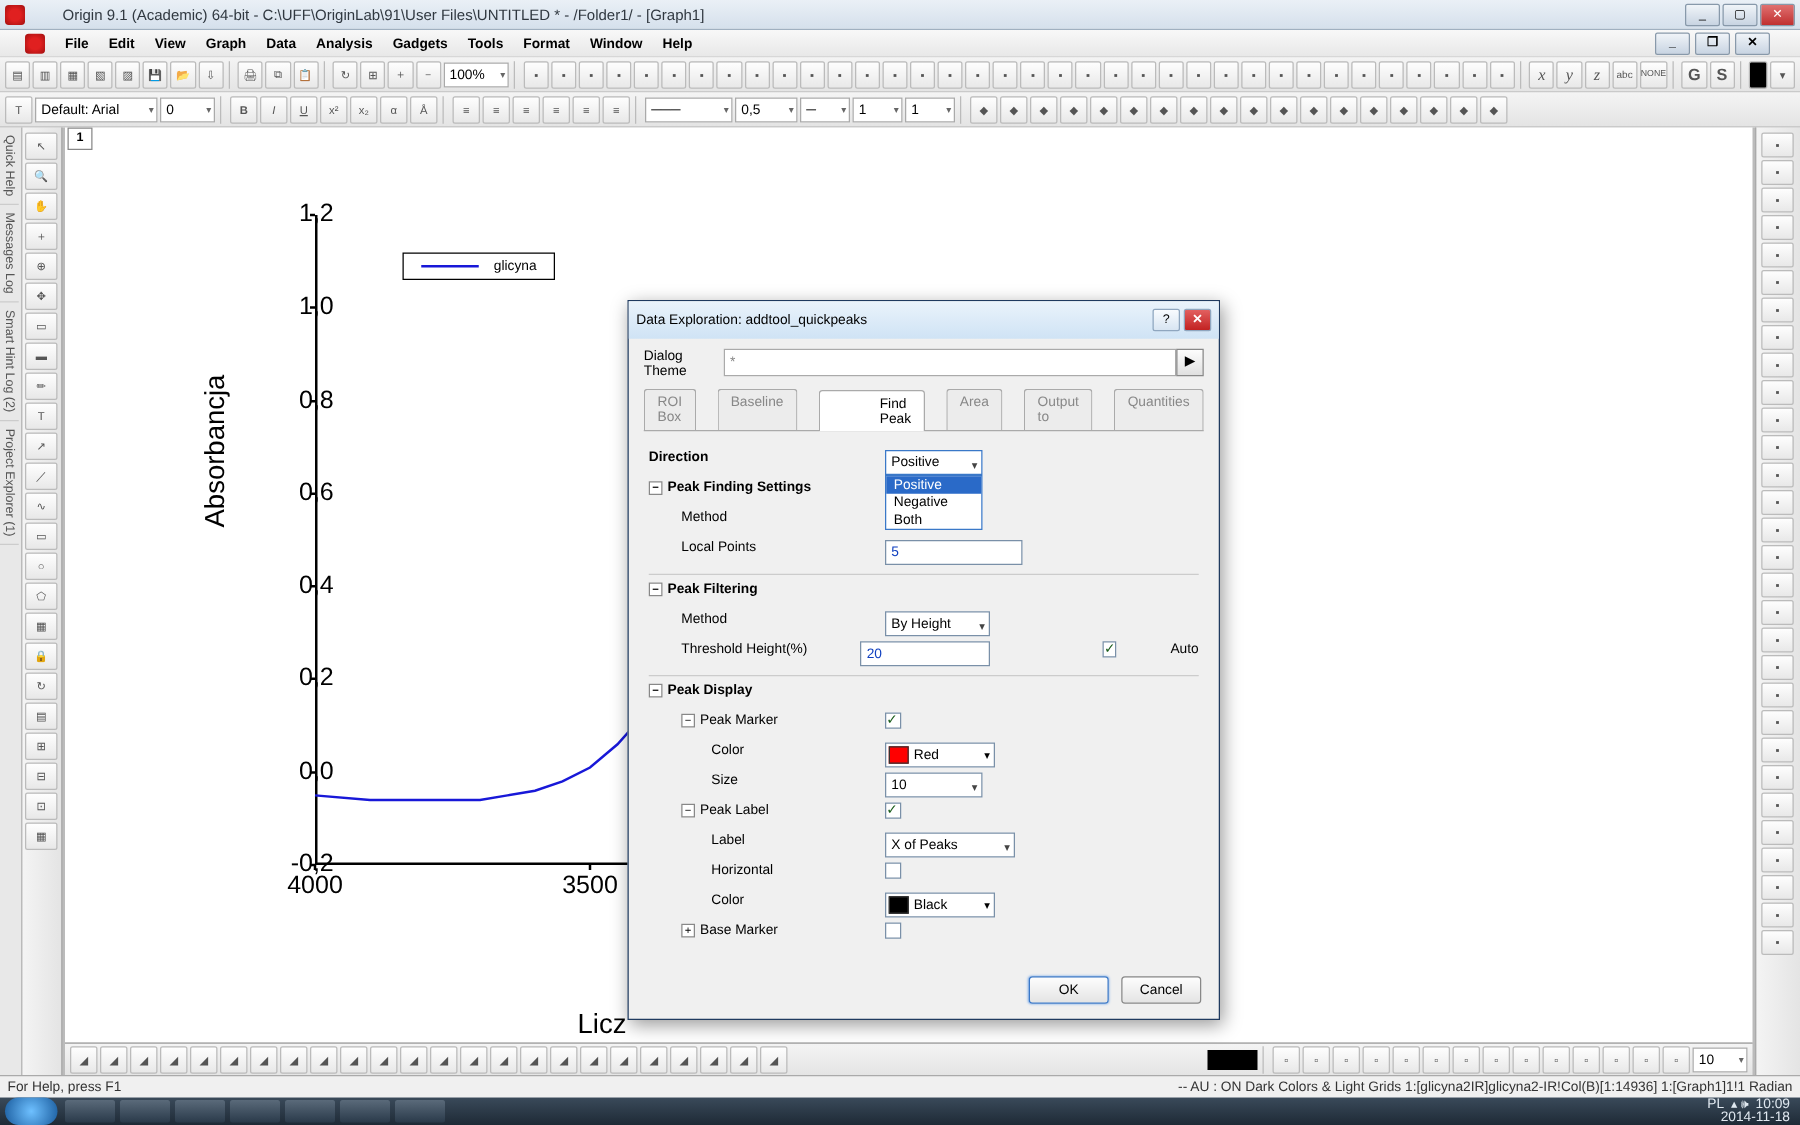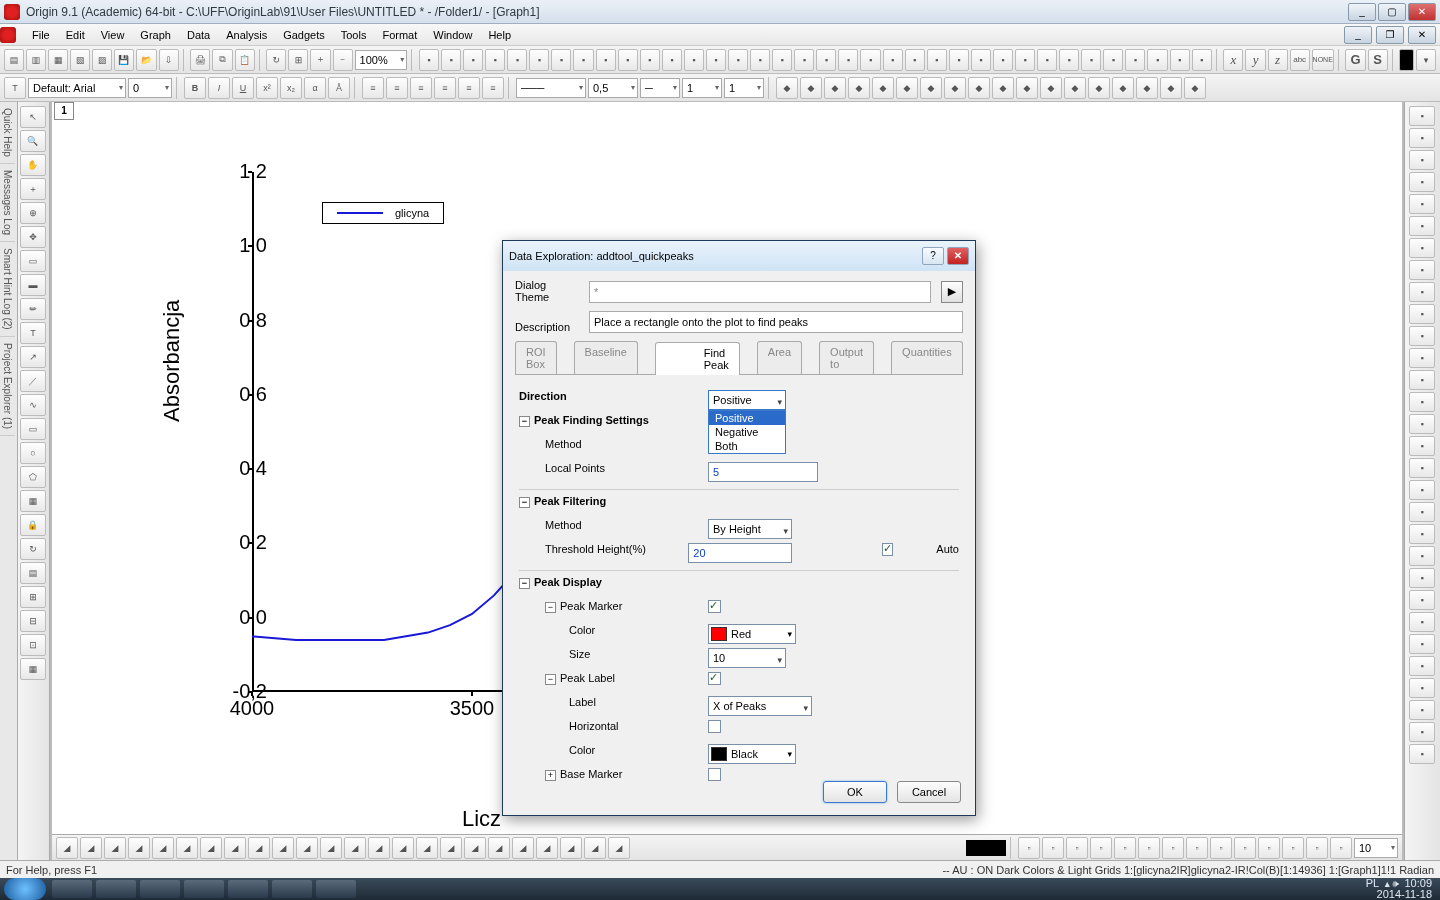--- a/index.html
+++ b/index.html
@@ -1,27 +1,27 @@
 <!DOCTYPE html>
 <html><head>
 <meta charset="utf-8">
 <style>
 * { margin:0; padding:0; box-sizing:border-box; font-family:"Segoe UI",Tahoma,sans-serif; font-size:11px; }
 body { width:1440px; height:900px; background:#fff; overflow:hidden; position:relative; }
 
 
-.titlebar { height:24px; background:linear-gradient(#eaf0f6,#d5e0ec); display:flex; align-items:center; padding:0 4px; border-bottom:1px solid #a0b0c0; }
+.titlebar { height:24px; background:linear-gradient(#eaf0f6,#d5e0ec); display:flex; align-items:center; padding:0 4px; border-bottom:1px solid #a0b0c0;gap:24px; }
 .titlebar .appicon { width:16px; height:16px; background:radial-gradient(circle,#e02020 40%,#a01010); border-radius:3px; margin-right:6px; }
 .titlebar .title { flex:1; color:#303840; font-size:12px; }
 .winbtns { display:flex; gap:2px; }
 .winbtn { width:28px; height:18px; background:linear-gradient(#f0f4f8,#c8d4e2); border:1px solid #8899aa; border-radius:2px; text-align:center; line-height:15px; font-size:10px; }
 .winbtn.close { background:linear-gradient(#e07070,#c03030); color:#fff; }
 
 
-.menubar { height:22px; background:linear-gradient(#f8f8f8,#e8e8e8); display:flex; align-items:center; padding:0 0; border-bottom:1px solid #ccc; }
+.menubar { height:22px; background:linear-gradient(#f8f8f8,#e8e8e8); display:flex; align-items:center; padding:0 20px; border-bottom:1px solid #ccc;font-weight:bold; }
 .menubar .appicon2 { width:16px; height:16px; background:radial-gradient(circle,#e02020 40%,#a01010); border-radius:3px; margin-right:8px; }
 .menubar span { padding:0 8px; cursor:default; }
 .menubar .mdi { margin-left:auto; display:flex; gap:4px; padding-right:4px; }
 
 
 .toolbar { height:28px; background:linear-gradient(#f4f4f4,#e4e4e4); border-bottom:1px solid #bbb; display:flex; align-items:center; padding:0 4px; gap:2px; }
 .tbtn { width:22px; height:22px; background:linear-gradient(#fefefe,#e8e8e8); border:1px solid #bbb; border-radius:2px; display:flex; align-items:center; justify-content:center; font-size:9px; color:#555; }
 .tsep { width:4px; height:22px; border-left:1px solid #bbb; margin:0 2px; }
 .tcombo { height:20px; background:#fff; border:1px solid #aaa; padding:0 14px 0 4px; line-height:18px; position:relative; font-size:11px; }
 .tcombo::after { content:"▾"; position:absolute; right:2px; font-size:8px; color:#666; }
@@ -64,21 +64,21 @@
 .taskbar .tbitem { width:40px; height:18px; margin:0 2px; background:linear-gradient(#5a6a7a,#2a3a4a); border-radius:2px; }
 .taskbar .tray { margin-left:auto; color:#e0e8f0; font-size:10px; padding:0 8px; text-align:right; line-height:11px; }
 
 
 .dialog { position:absolute; left:502px; top:240px; width:474px; height:576px; background:#f0f0f0; border:1px solid #1f3a5f; box-shadow:2px 4px 14px rgba(0,0,0,.4); }
 .dlgtitle { height:26px; background:linear-gradient(#eaf3fb,#cfe3f5); display:flex; align-items:center; padding:15px 6px; font-size:12px; }
 .dlgtitle .dbtns { margin-left:auto; display:flex; gap:3px; }
 .dlgtitle .dbtn { width:22px; height:18px; border:1px solid #8fa6bf; background:linear-gradient(#f8fbfe,#d8e5f2); border-radius:2px; text-align:center; line-height:15px; font-size:10px; }
 .dlgtitle .dbtn.close { background:linear-gradient(#e26060,#c22222); color:#fff; font-weight:bold; }
 .dlgbody { padding:8px 12px 0; }
-.dlgrow { display:flex; align-items:flex-end; margin-bottom:8px; gap:10px; }
+.dlgrow { display:flex; align-items:flex-start; margin-bottom:8px; }
 .dlgrow label { width:64px; }
 .dlgrow .themebox { flex:1; height:22px; background:#fff; border:1px solid #aaa; padding:0 4px; line-height:20px; color:#888; }
 .dlgrow .arrowbtn { width:22px; height:22px; border:1px solid #888; background:linear-gradient(#fdfdfd,#e0e0e0); text-align:center; line-height:18px; }
 .dlgrow .desc { flex:1; background:#fff; border:1px solid #aaa; height:22px; padding:0 4px; line-height:20px; }
 .tabs { display:flex; border-bottom:1px solid #aaa; margin:4px 0 10px; }
 .tab { padding:4px 10px; border:1px solid #aaa; border-bottom:none; background:#ececec; color:#888; margin-right:17px; border-radius:3px 3px 0 0; font-size:11px; }
 .tab.active { background:#fff; color:#000; position:relative; top:1px;padding-left:48px; }
 .formarea { padding:4px 4px 0; }
 .frow { display:flex; align-items:flex-start; min-height:24px; padding:1px 0;gap:39px; }
 .frow .lbl { width:150px; padding-left:0; }
@@ -415,24 +415,20 @@
       <div class="dbtn">?</div>
       <div class="dbtn close">✕</div>
     </div>
   </div>
   <div class="dlgbody">
     <div class="dlgrow">
       <label>Dialog Theme</label>
       <div class="themebox">*</div>
       <div class="arrowbtn">▶</div>
     </div>
-    <div class="dlgrow">
-      <label>Description</label>
-      <div class="desc">Place a rectangle onto the plot to find peaks</div>
-    </div>
     <div class="tabs">
       <div class="tab">ROI Box</div>
       <div class="tab">Baseline</div>
       <div class="tab active">Find Peak</div>
       <div class="tab">Area</div>
       <div class="tab">Output to</div>
       <div class="tab">Quantities</div>
     </div>
     <div class="formarea">
       <div class="frow">

